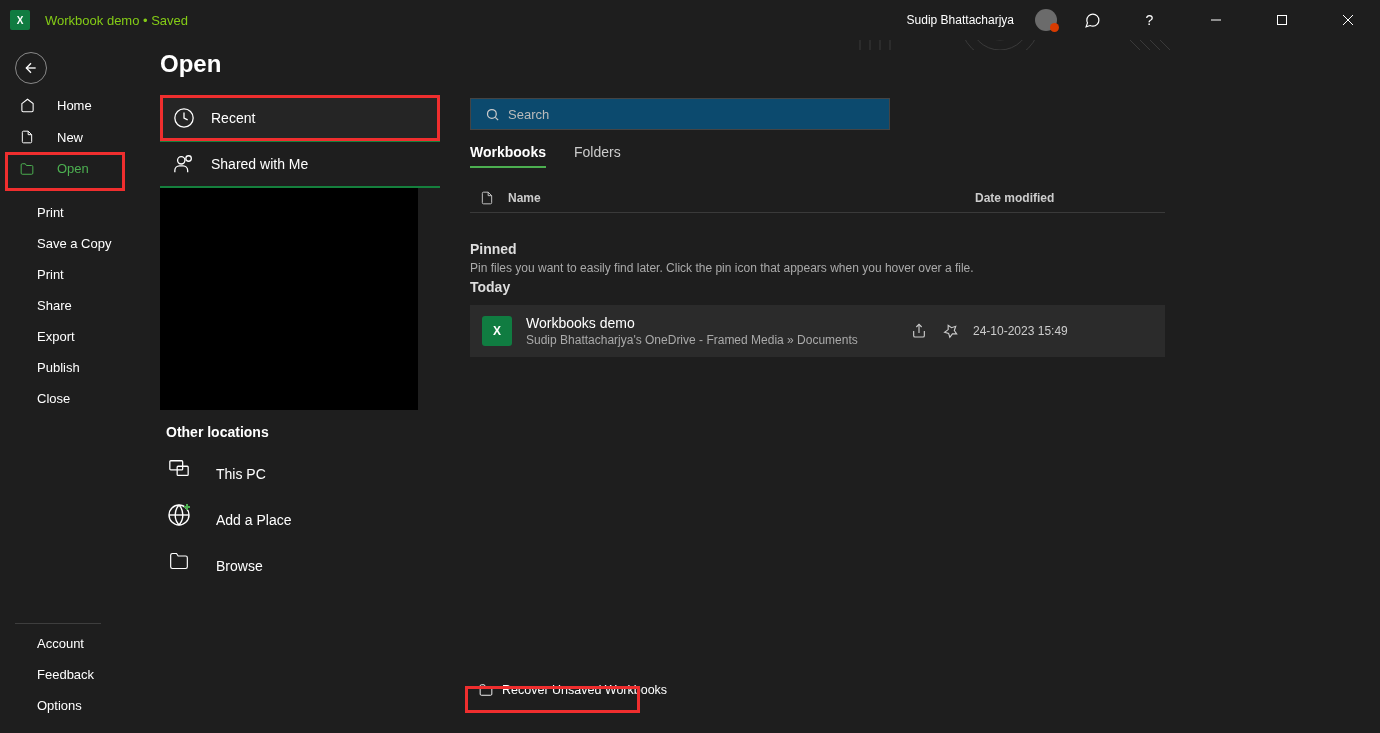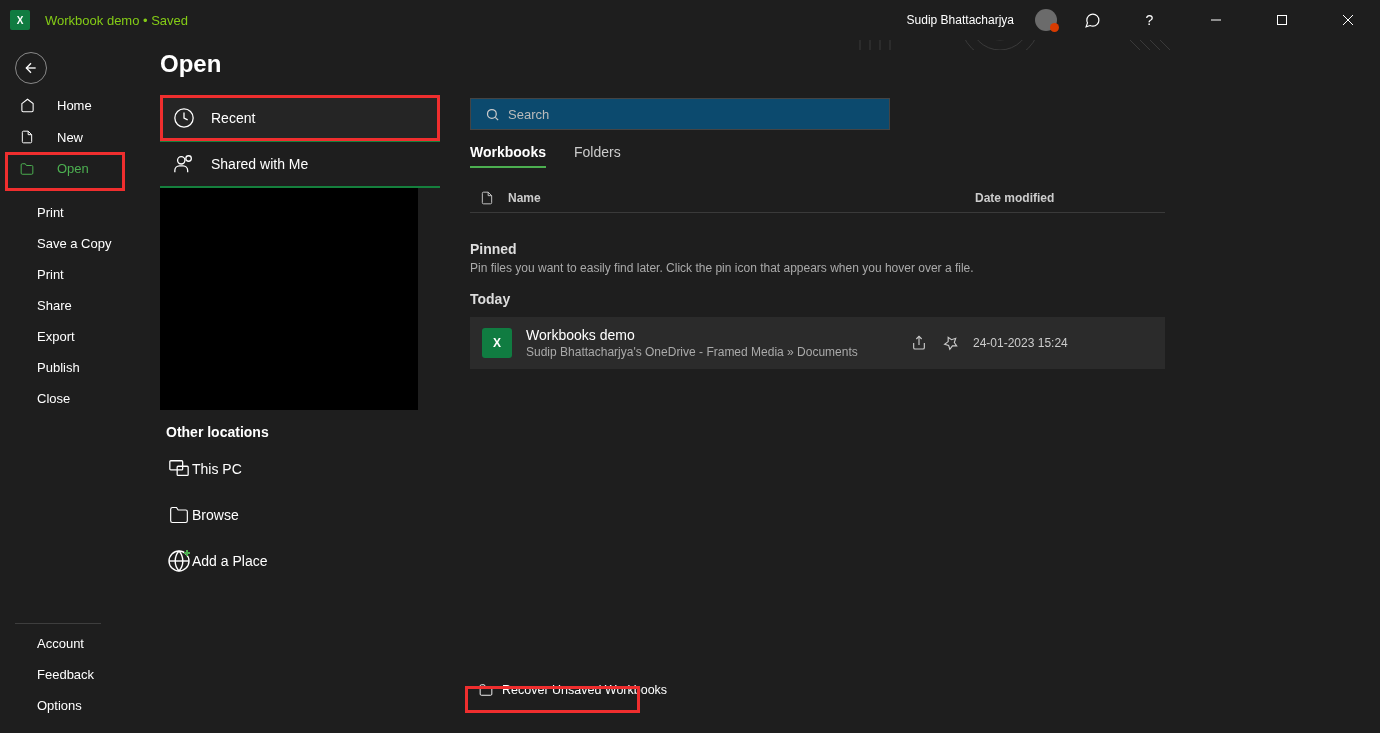--- a/index.html
+++ b/index.html
@@ -230,22 +230,22 @@
     width: 258px;
     margin-left: 0px;
   }
   .section-heading {
     font-size: 14px;
     font-weight: 600;
     margin: 14px 0 6px 6px;
   }
   .other-item {
     display: flex;
-    align-items: center;
-    gap: 0;
+    align-items: flex-end;
+    gap: 24px;
     padding: 10px 6px;
     font-size: 14px;
     cursor: pointer;
   }
   .other-icon {
     width: 26px;
     height: 26px;
     display:flex;
     align-items:center;
     justify-content:center;
@@ -506,38 +506,38 @@
     <span class="other-icon">
       <svg width="24" height="22" viewBox="0 0 24 24" fill="none" stroke="#fff" stroke-width="1.4">
           <rect x="2" y="3" width="14" height="10" rx="1"></rect>
           <rect x="10" y="9" width="12" height="10" rx="1"></rect>
         </svg>
     </span>
     <span>This PC</span>
   </div>
   <div class="other-item">
     <span class="other-icon">
-      <svg width="24" height="20" viewBox="0 0 24 24" fill="none" stroke="#fff" stroke-width="1.4">
-          <path d="M22 19a2 2 0 0 1-2 2H4a2 2 0 0 1-2-2V5a2 2 0 0 1 2-2h5l2 3h9a2 2 0 0 1 2 2z"></path>
-        </svg>
-    </span>
-    <span>Browse</span>
-  </div>
-  <div class="other-item">
-    <span class="other-icon">
       <svg width="24" height="24" viewBox="0 0 24 24" fill="none" stroke="#fff" stroke-width="1.4">
           <circle cx="12" cy="12" r="10"></circle>
           <path d="M2 12h20"></path>
           <path d="M12 2a15 15 0 0 1 0 20"></path>
           <path d="M12 2a15 15 0 0 0 0 20"></path>
           <line x1="17" y1="4" x2="23" y2="4" stroke="#4caf50" stroke-width="2"></line>
           <line x1="20" y1="1" x2="20" y2="7" stroke="#4caf50" stroke-width="2"></line>
         </svg>
     </span>
     <span>Add a Place</span>
+  </div>
+  <div class="other-item">
+    <span class="other-icon">
+      <svg width="24" height="20" viewBox="0 0 24 24" fill="none" stroke="#fff" stroke-width="1.4">
+          <path d="M22 19a2 2 0 0 1-2 2H4a2 2 0 0 1-2-2V5a2 2 0 0 1 2-2h5l2 3h9a2 2 0 0 1 2 2z"></path>
+        </svg>
+    </span>
+    <span>Browse</span>
   </div>
 </div>
 
 <div class="mainarea">
 
   <div class="search-box">
     <span>
       <svg width="15" height="15" viewBox="0 0 24 24" fill="none" stroke="#ccc" stroke-width="2">
           <circle cx="11" cy="11" r="7"></circle>
           <line x1="21" y1="21" x2="16.65" y2="16.65"></line>
@@ -560,21 +560,21 @@
           </svg>
       </span>
       <span>Name</span>
     </div>
     <div class="th-date">Date modified</div>
   </div>
 
   <div class="grp-lbl">Pinned</div>
   <div class="grp-sub">Pin files you want to easily find later. Click the pin icon that appears when you hover over a file.</div>
 
-  <div class="grp-lbl" style="margin-top:16px;">Today</div>
+  <div class="grp-lbl" style="margin-top:4px;">Today</div>
 
   <div class="file-row">
     <div class="file-icon">X</div>
     <div class="file-text">
       <div class="file-title">Workbooks demo</div>
       <div class="file-path">Sudip Bhattacharjya's OneDrive - Framed Media » Documents</div>
     </div>
     <div class="file-actions">
       <span>
         <svg width="16" height="16" viewBox="0 0 24 24" fill="none" stroke="#ccc" stroke-width="1.7">
@@ -582,21 +582,21 @@
             <polyline points="16 6 12 2 8 6"></polyline>
             <line x1="12" y1="2" x2="12" y2="15"></line>
           </svg>
       </span>
       <span>
         <svg width="16" height="16" viewBox="0 0 24 24" fill="none" stroke="#ccc" stroke-width="1.7">
             <path d="M12 2l3 6 6 1-4.5 4.5 1 6.5L12 17l-5.5 3 1-6.5L3 9l6-1z" transform="rotate(45 12 12)"></path>
           </svg>
       </span>
     </div>
-    <div class="file-date">24-01-2023 15:24</div>
+    <div class="file-date">24-10-2023 15:49</div>
   </div>
 
   <button class="recover-btn">
     <span>
       <svg width="16" height="14" viewBox="0 0 24 24" fill="none" stroke="#fff" stroke-width="1.6">
           <path d="M22 19a2 2 0 0 1-2 2H4a2 2 0 0 1-2-2V5a2 2 0 0 1 2-2h5l2 3h9a2 2 0 0 1 2 2z"></path>
         </svg>
     </span>
     <span>Recover Unsaved Workbooks</span>
   </button>

